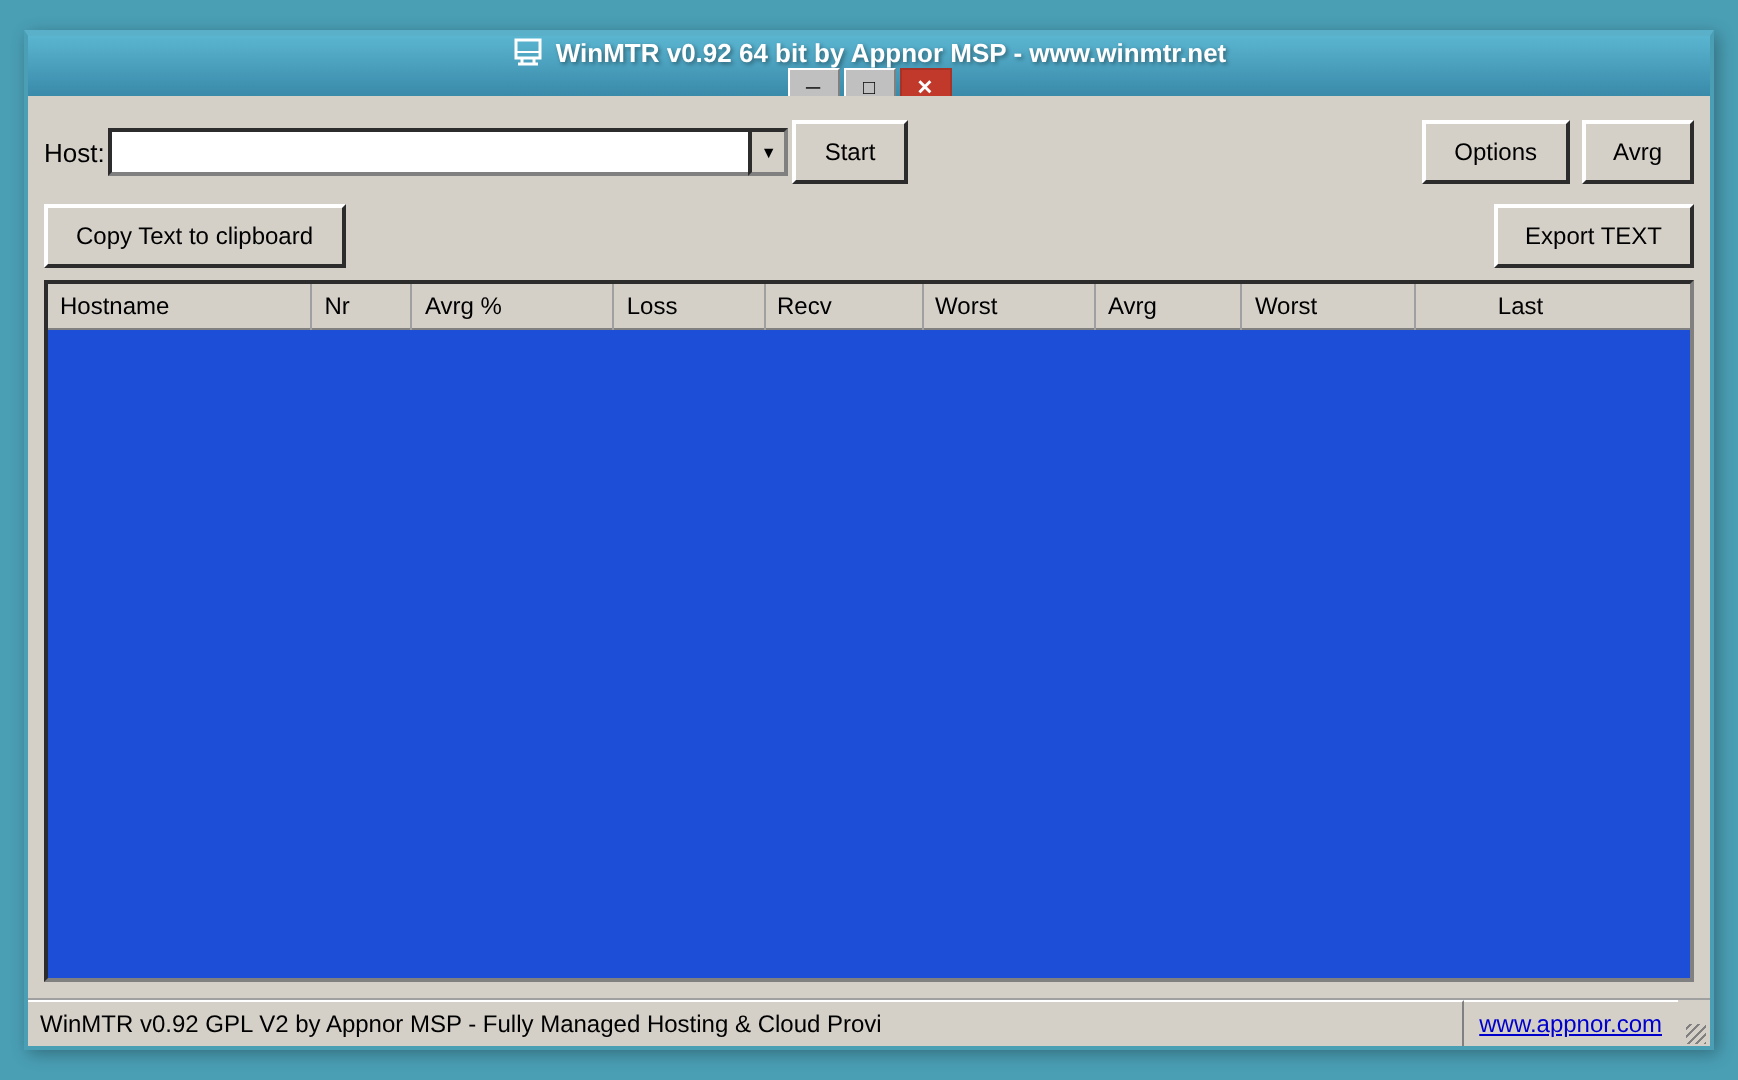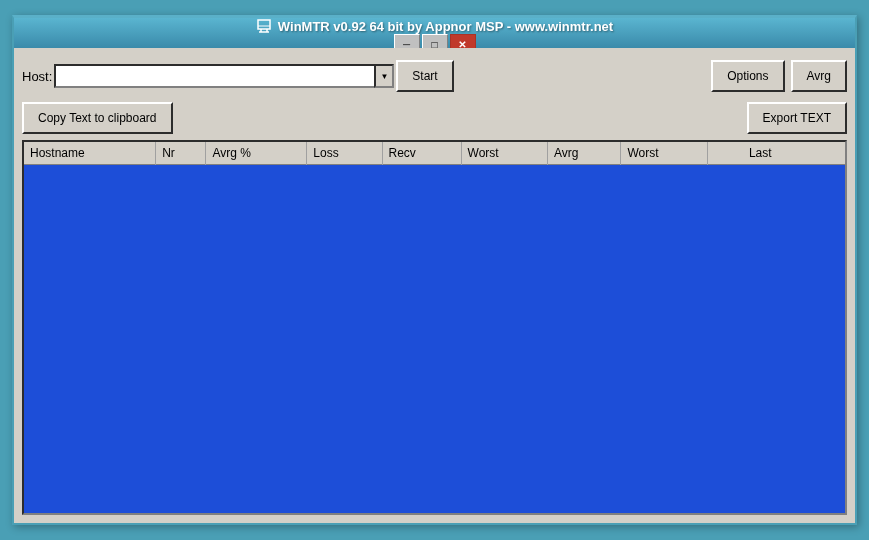--- a/index.html
+++ b/index.html
@@ -326,13 +326,20 @@
               <th>Last</th>
             </tr>
         </thead>
         <tbody id="table-body">
         </tbody>
       </table>
     </div>
 
   </div>
 
+  <div class="status-bar">
+    <span class="status-text">WinMTR v0.92 GPL V2 by Appnor MSP - Fully Managed Hosting &amp; Cloud Provi</span>
+    <span class="status-link">www.appnor.com</span>
+    <div class="status-corner">
+      <div class="corner-grip"></div>
+    </div>
+  </div>
 </div>
 
 </body></html>

